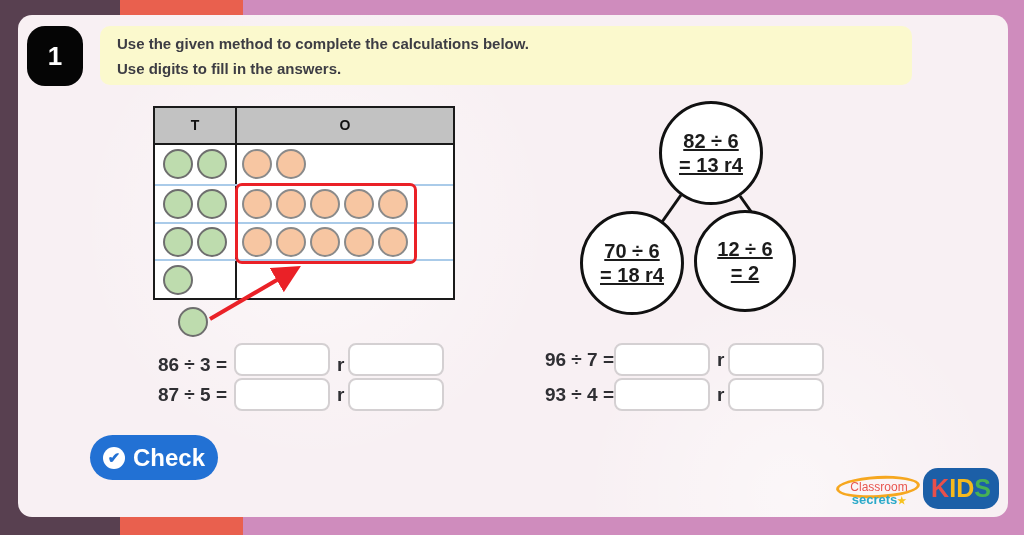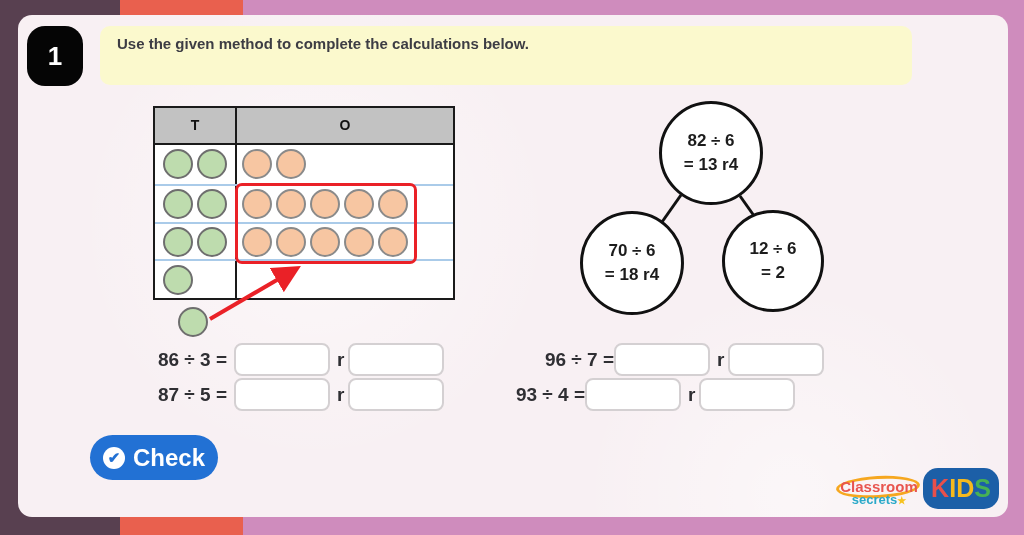--- a/index.html
+++ b/index.html
@@ -73,50 +73,51 @@
   }
   .free-counter { position: absolute; left: 160px; top: 292px; }
 
   .overlay-svg { position: absolute; left: 0; top: 0; width: 990px; height: 502px; pointer-events: none; }
 
   
   .pw-circle {
     position: absolute; width: 104px; height: 104px; border-radius: 50%;
     background: #ffffff; border: 3px solid #111111;
     display: flex; flex-direction: column; align-items: center; justify-content: center;
-    color: #1c1c1c; font-size: 17px; font-weight: bold; line-height: 24px;
+    color: #1c1c1c; font-size: 20px; font-weight: bold; line-height: 24px;
     text-align: center;
+    text-decoration: underline;
   }
   .pw-whole { left: 641px; top: 86px; }
   .pw-left  { left: 562px; top: 196px; }
-  .pw-right { left: 704px; top: 195px; width: 102px; height: 102px; align-items: center; }
+  .pw-right { left: 676px; top: 195px; width: 102px; height: 102px; align-items: center; }
 
   
   .eq-row {
     position: absolute; display: flex; align-items: center; height: 33px;
   }
   .eq-label {
     color: #2f2f33; font-size: 19px; font-weight: bold; white-space: nowrap;
     text-align: right;
   }
   .eq-label.w-left { width: 86px; margin-right: 7px; }
   .eq-label.w-right { width: 72px; margin-right: 0; }
   .eq-input {
     width: 96px; height: 33px; background: #ffffff;
     border: 2px solid #d4d0d2; border-radius: 8px;
     font-family: "Liberation Sans", sans-serif; font-size: 17px; padding: 0 8px;
     color: #2f2f33; outline: none;
   }
   .eq-r { color: #2f2f33; font-size: 19px; font-weight: bold; margin: 0 2px 0 7px; }
   .eq-input.rem { margin-left: 2px; width: 96px; }
 
-  .eq-l1 { left: 123px; top: 328px; }
+  .eq-l1 { left: 123px; top: 328px; align-items: flex-end; }
   .eq-l2 { left: 123px; top: 363px; }
   .eq-r1 { left: 524px; top: 328px; }
-  .eq-r2 { left: 495px; top: 363px; }
+  .eq-r2 { left: 524px; top: 363px; }
 
   
   .check-btn {
     position: absolute; left: 72px; top: 420px; width: 128px; height: 45px;
     background: #2271d4; border: none; border-radius: 23px;
     display: flex; align-items: center; justify-content: center; gap: 8px;
     cursor: pointer;
   }
   .check-icon {
     width: 22px; height: 22px; border-radius: 50%; background: #ffffff;
@@ -127,21 +128,21 @@
 
   
   .cs-logo {
     position: absolute; left: 816px; top: 458px; width: 90px; height: 40px;
     display: flex; flex-direction: column; align-items: center; justify-content: center;
   }
   .cs-ellipse {
     position: absolute; left: 2px; top: 3px; width: 84px; height: 22px;
     border: 3px solid #f6a71f; border-radius: 50%; transform: rotate(-3deg);
   }
-  .cs-line1 { position: relative; color: #e8554f; font-size: 15px; font-weight: bold; line-height: 14px; }
+  .cs-line1 { position: relative; color: #e8554f; font-size: 12px; font-weight: normal; line-height: 14px; }
   .cs-line2 { position: relative; color: #2ba9c9; font-size: 13px; font-weight: bold; line-height: 12px; }
   .cs-star { color: #f6c21f; font-size: 10px; }
 
   .kids-logo {
     position: absolute; left: 905px; top: 453px; width: 76px; height: 41px;
     background: #1c5fa7; border-radius: 15px;
     display: flex; align-items: center; justify-content: center;
     font-size: 25px; font-weight: bold; letter-spacing: 0px; line-height: 1;
   }
   .kids-k { color: #e8504b; }
@@ -157,20 +158,21 @@
   <div class="band-pink"></div>
 
   <div class="card">
 
     <div class="badge">
       <span>1</span>
     </div>
 
     <div class="banner">
       <div>Use the given method to complete the calculations below.</div>
+      <div>Use digits to fill in the answers.</div>
     </div>
 
     <div class="pv-table">
       <div class="pv-header">
         <div class="pv-h-cell pv-h-tens">T</div>
         <div class="pv-h-cell pv-h-ones">O</div>
       </div>
       <div class="pv-row">
         <div class="pv-cell-tens">
             <div class="counter green"></div>

